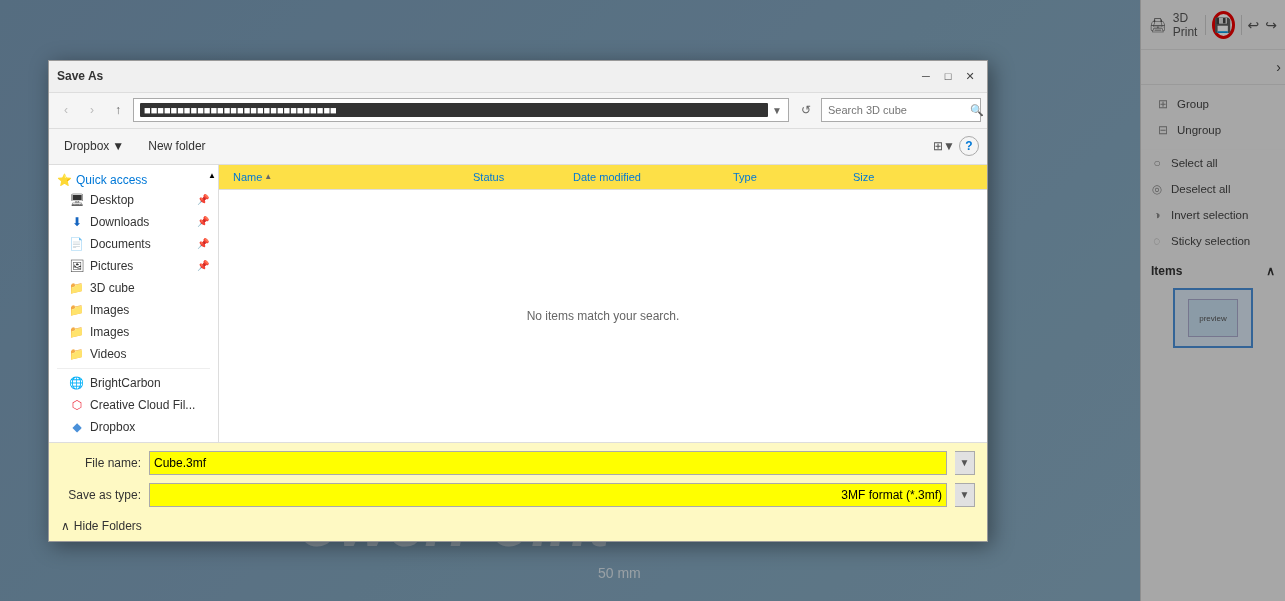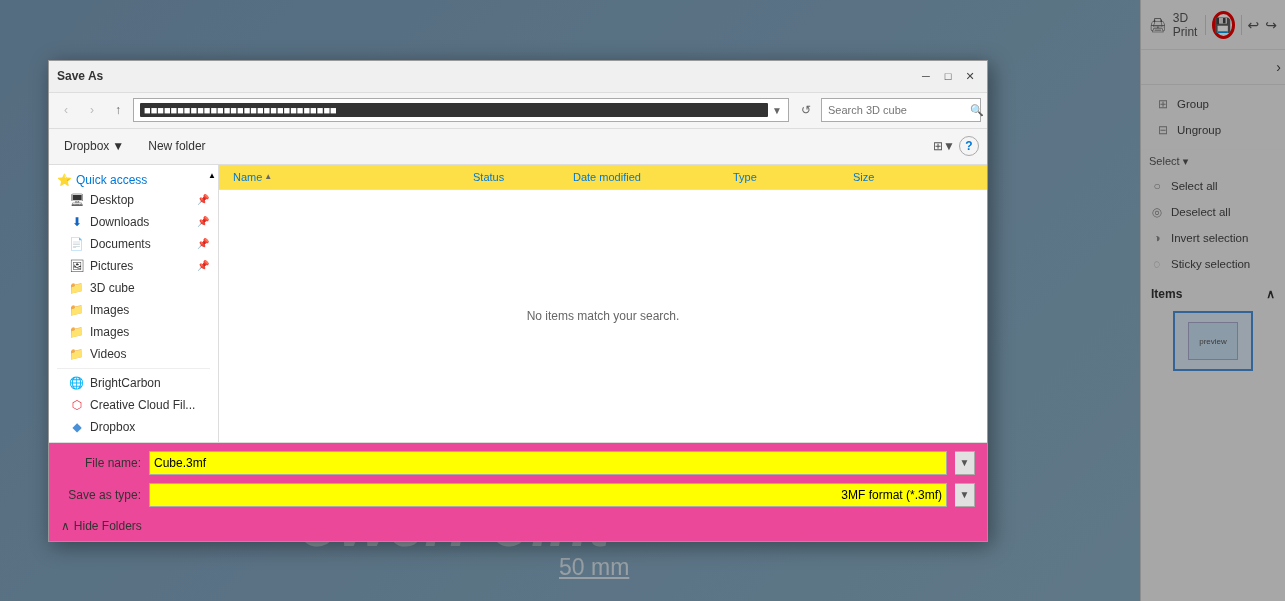--- a/index.html
+++ b/index.html
@@ -371,21 +371,21 @@
       display: flex;
       align-items: center;
       justify-content: center;
       color: #666;
       font-size: 12px;
     }
 
     
     .dialog-footer {
       border-top: 1px solid #ddd;
-      background: #ec4899;
+      background: #fef9c3;
     }
 
     .filename-row {
       display: flex;
       align-items: center;
       padding: 8px 12px 4px;
       gap: 8px;
     }
 
     .filename-label {
@@ -554,25 +554,24 @@
       font-size: 64px;
       font-weight: 900;
       color: rgba(255,255,255,0.5);
       pointer-events: none;
       font-style: italic;
     }
 
     .ppt-measure {
       position: absolute;
       bottom: 20px;
-      left: 559px;
-      font-size: 23px;
+      left: 598px;
+      font-size: 14px;
       color: rgba(255,255,255,0.7);
       pointer-events: none;
-      text-decoration: underline;
     }
   </style>
 </head>
 <body>
 
 <div class="bg-area">
   <div class="ppt-bg">owerPoint</div>
   <div class="ppt-measure">50 mm</div>
 </div>
 
@@ -599,23 +598,20 @@
       <span class="panel-icon">⊞</span>
       <span>Group</span>
     </div>
     <div class="panel-item">
       <span class="panel-icon">⊟</span>
       <span>Ungroup</span>
     </div>
   </div>
 
   <div style="padding:0 4px;">
-    <div class="panel-item" style="font-weight:500; font-size:11px; color:#555;">
-      <span>Select ▾</span>
-    </div>
     <div class="panel-item">
       <span class="panel-icon">○</span>
       <span>Select all</span>
     </div>
     <div class="panel-item">
       <span class="panel-icon">◎</span>
       <span>Deselect all</span>
     </div>
     <div class="panel-item">
       <span class="panel-icon">◑</span>

